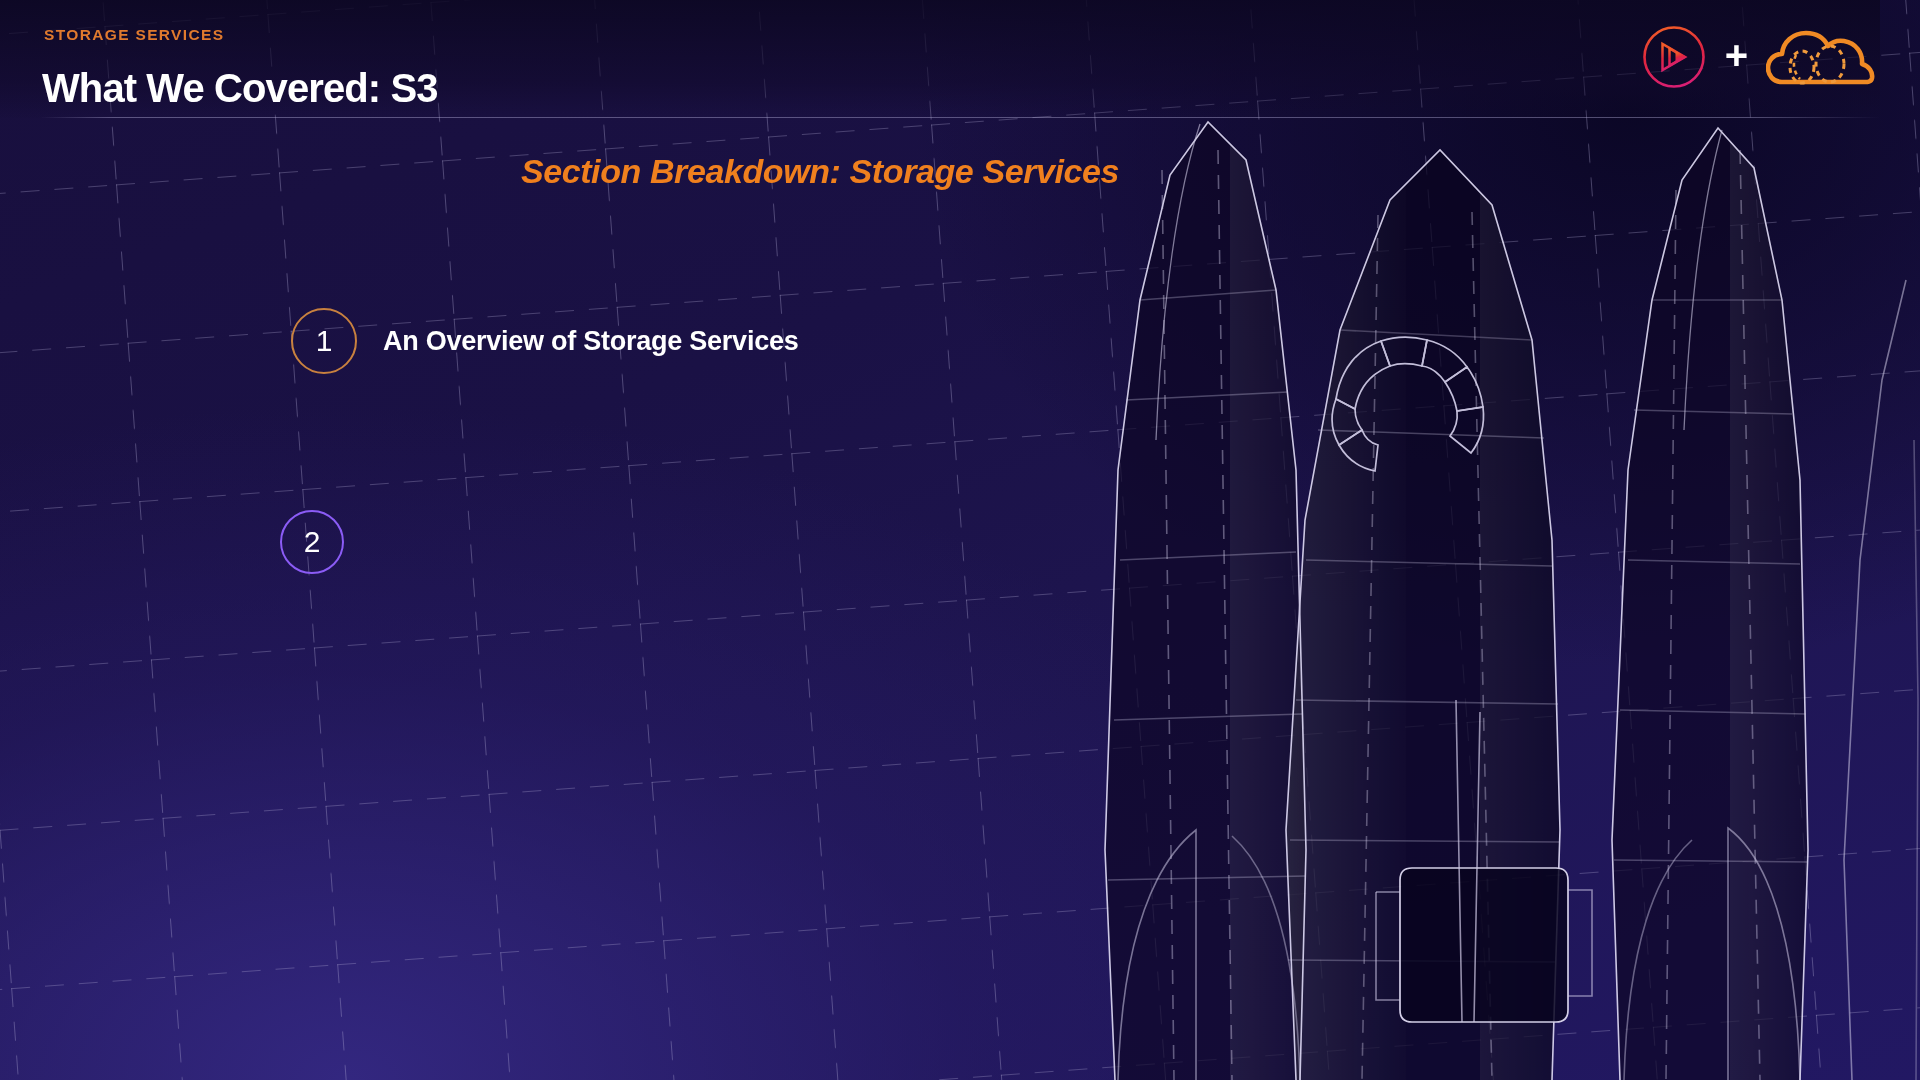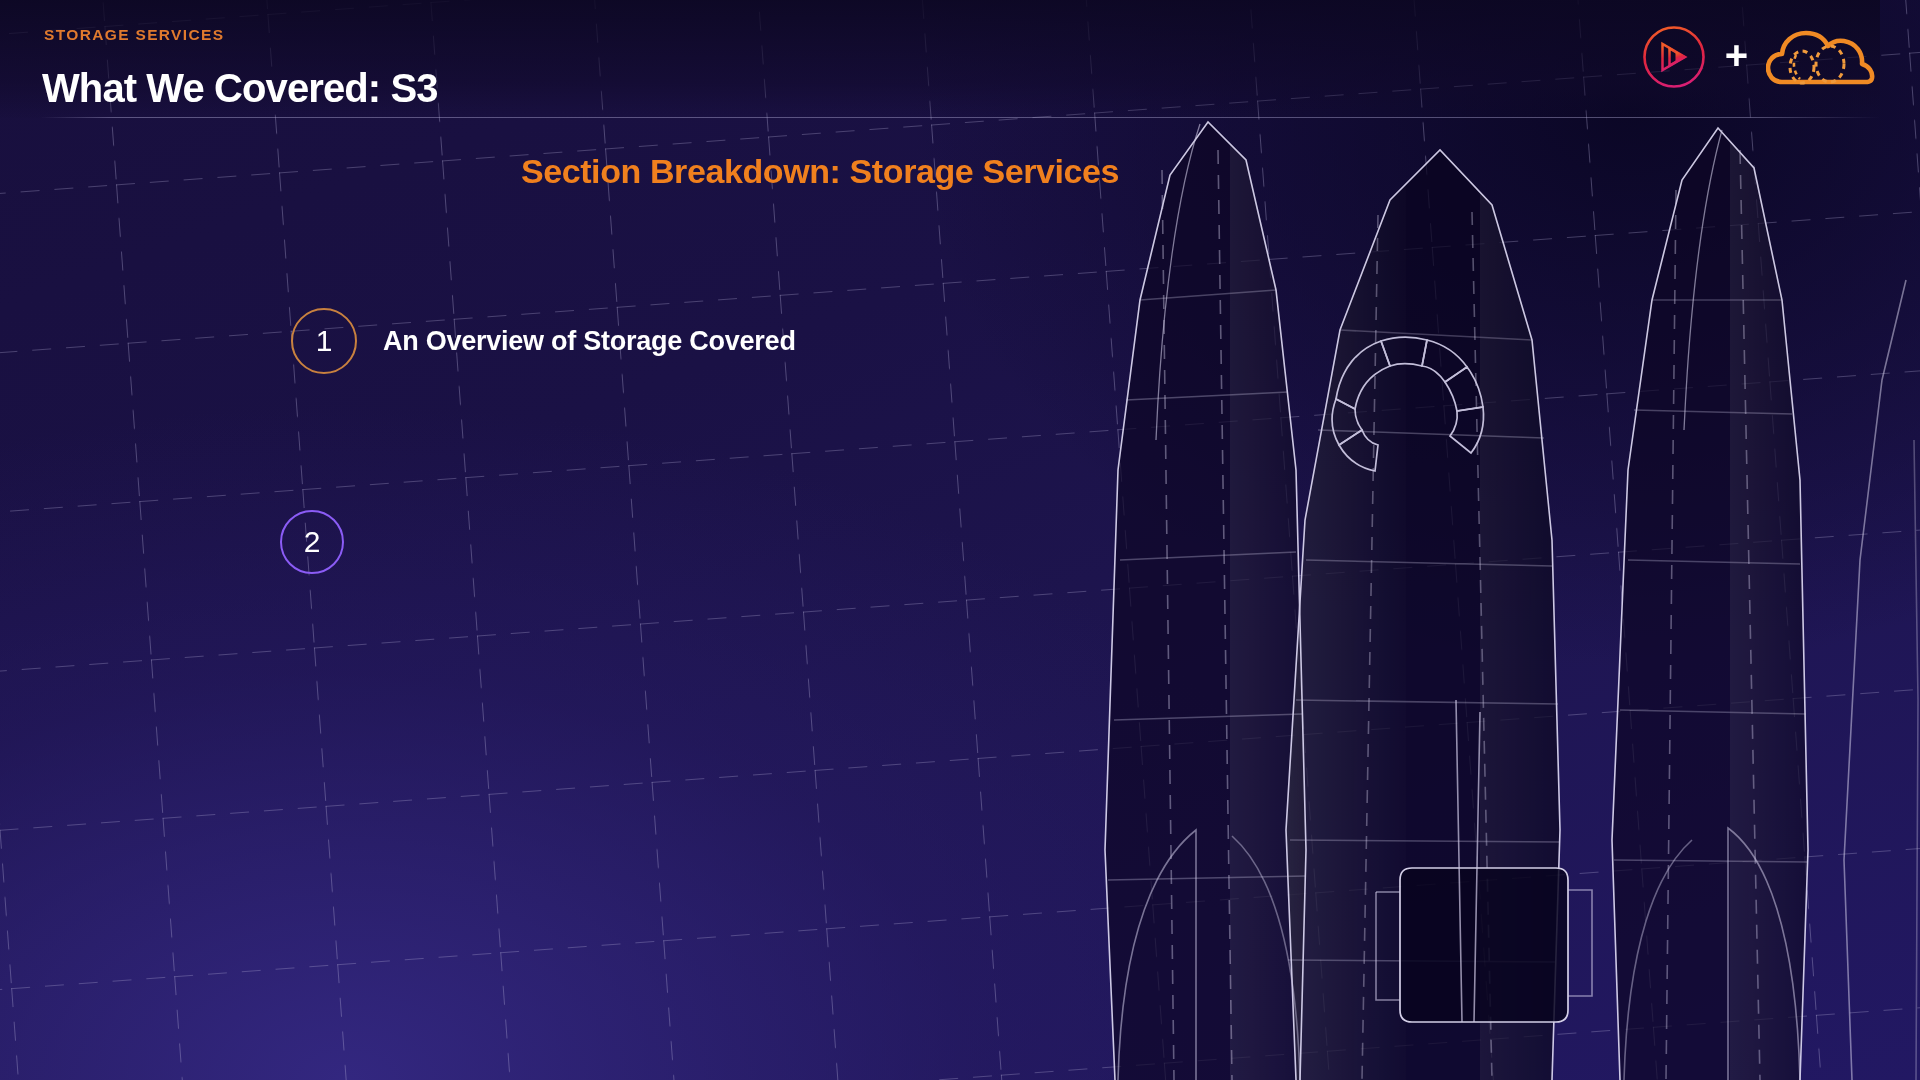--- a/index.html
+++ b/index.html
@@ -76,20 +76,21 @@
   .logo-cloud { width:110px; height:64px; display:block; }
 
   
   .section-title {
     position:absolute; left:0; top:152px;
     width:1640px; text-align:center;
     font-size:34px; font-weight:bold;
     color:#f0801e;
     letter-spacing:-0.4px;
     z-index:15;
+    font-style:italic;
   }
 
   
   .agenda { position:absolute; left:0; top:0; z-index:16; }
   .agenda-row {
     position:absolute;
     display:flex; align-items:center;
   }
   .agenda-row.r1 { left:291px; top:308px; gap:26px; }
   .agenda-row.r2 { left:280px; top:510px; gap:24px; }
@@ -280,21 +281,21 @@
       </svg>
     </span>
   </div>
 
   <div class="section-title">Section Breakdown: Storage Services</div>
 
   <div class="agenda">
 
     <div class="agenda-row r1">
       <span class="num-badge orange">1</span>
-      <span class="agenda-label">An Overview of Storage Covered</span>
+      <span class="agenda-label">An Overview of Storage Services</span>
     </div>
 
     <div class="agenda-row r2">
       <span class="num-badge purple">2</span>
     </div>
 
   </div>
 
 </div>
 

